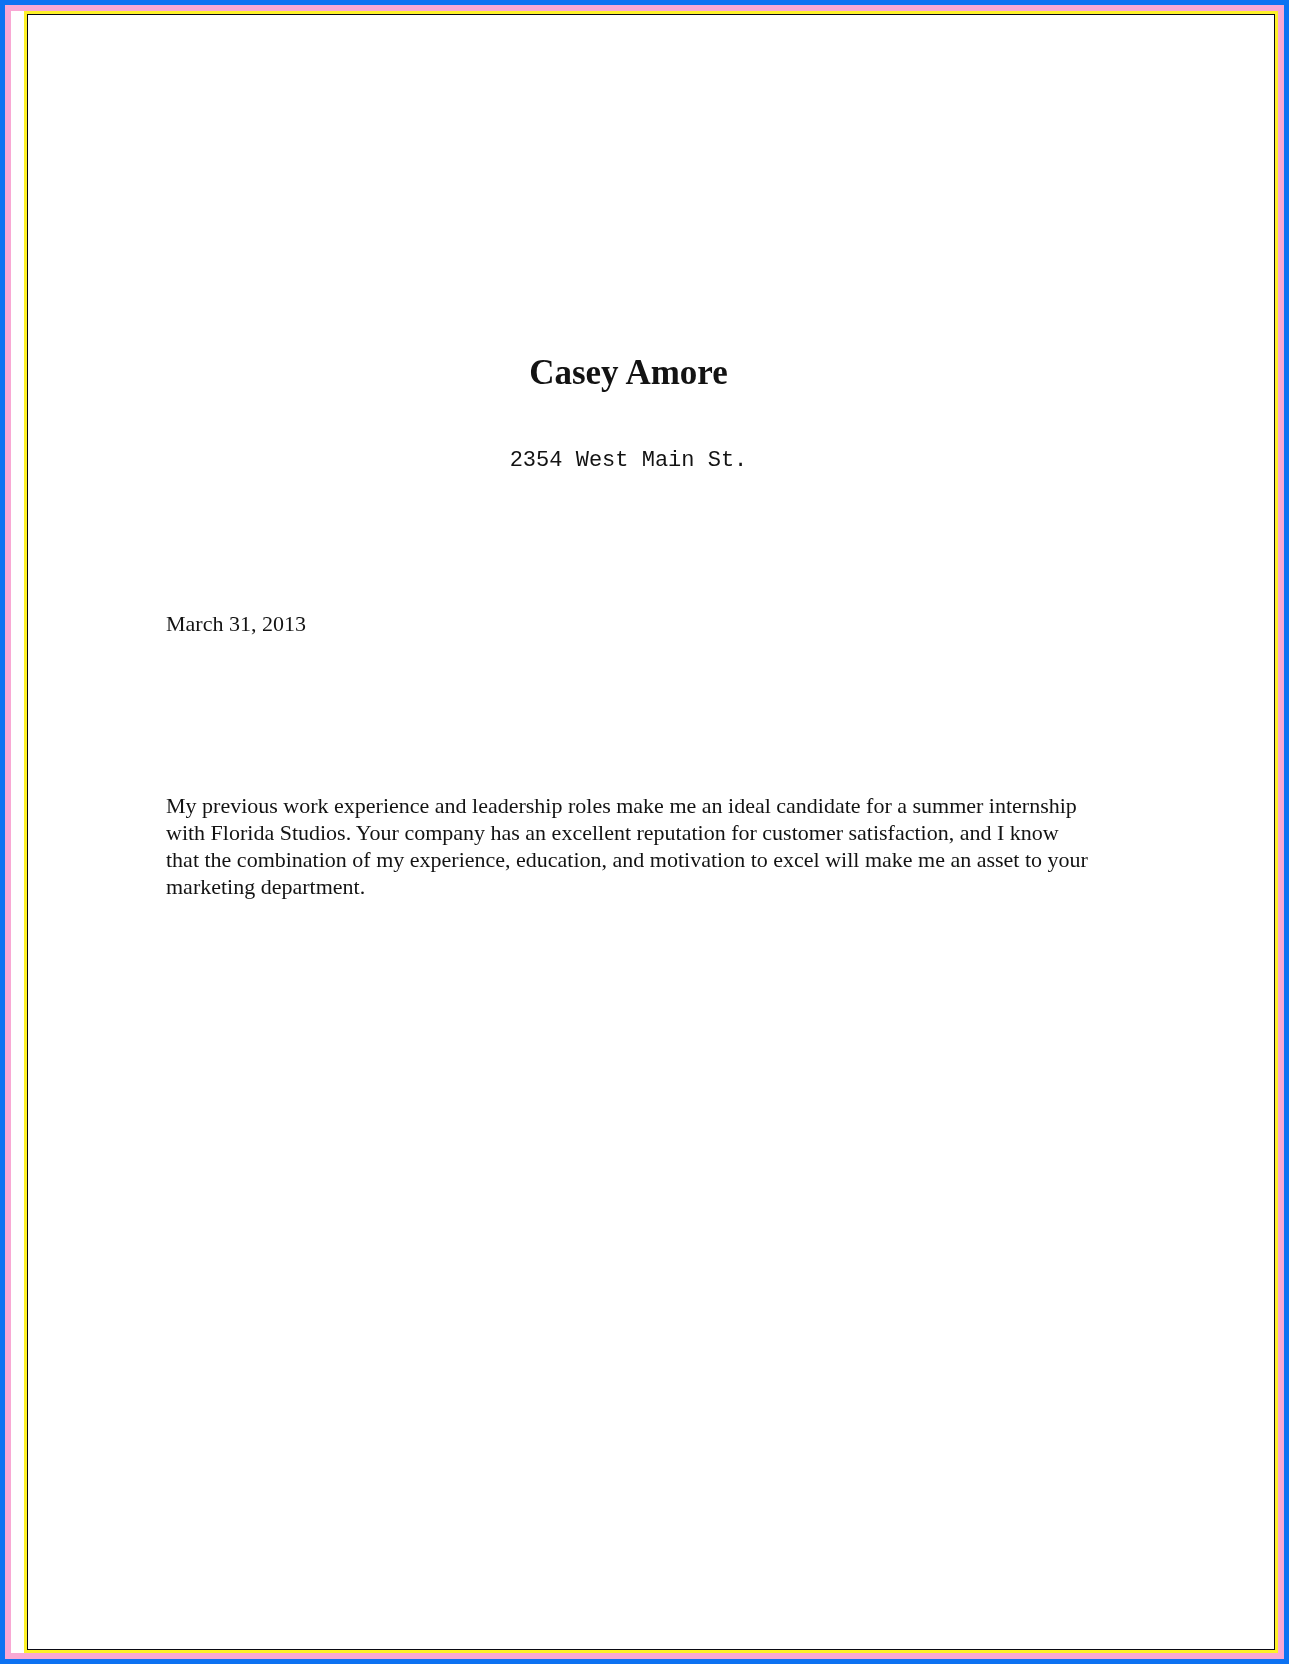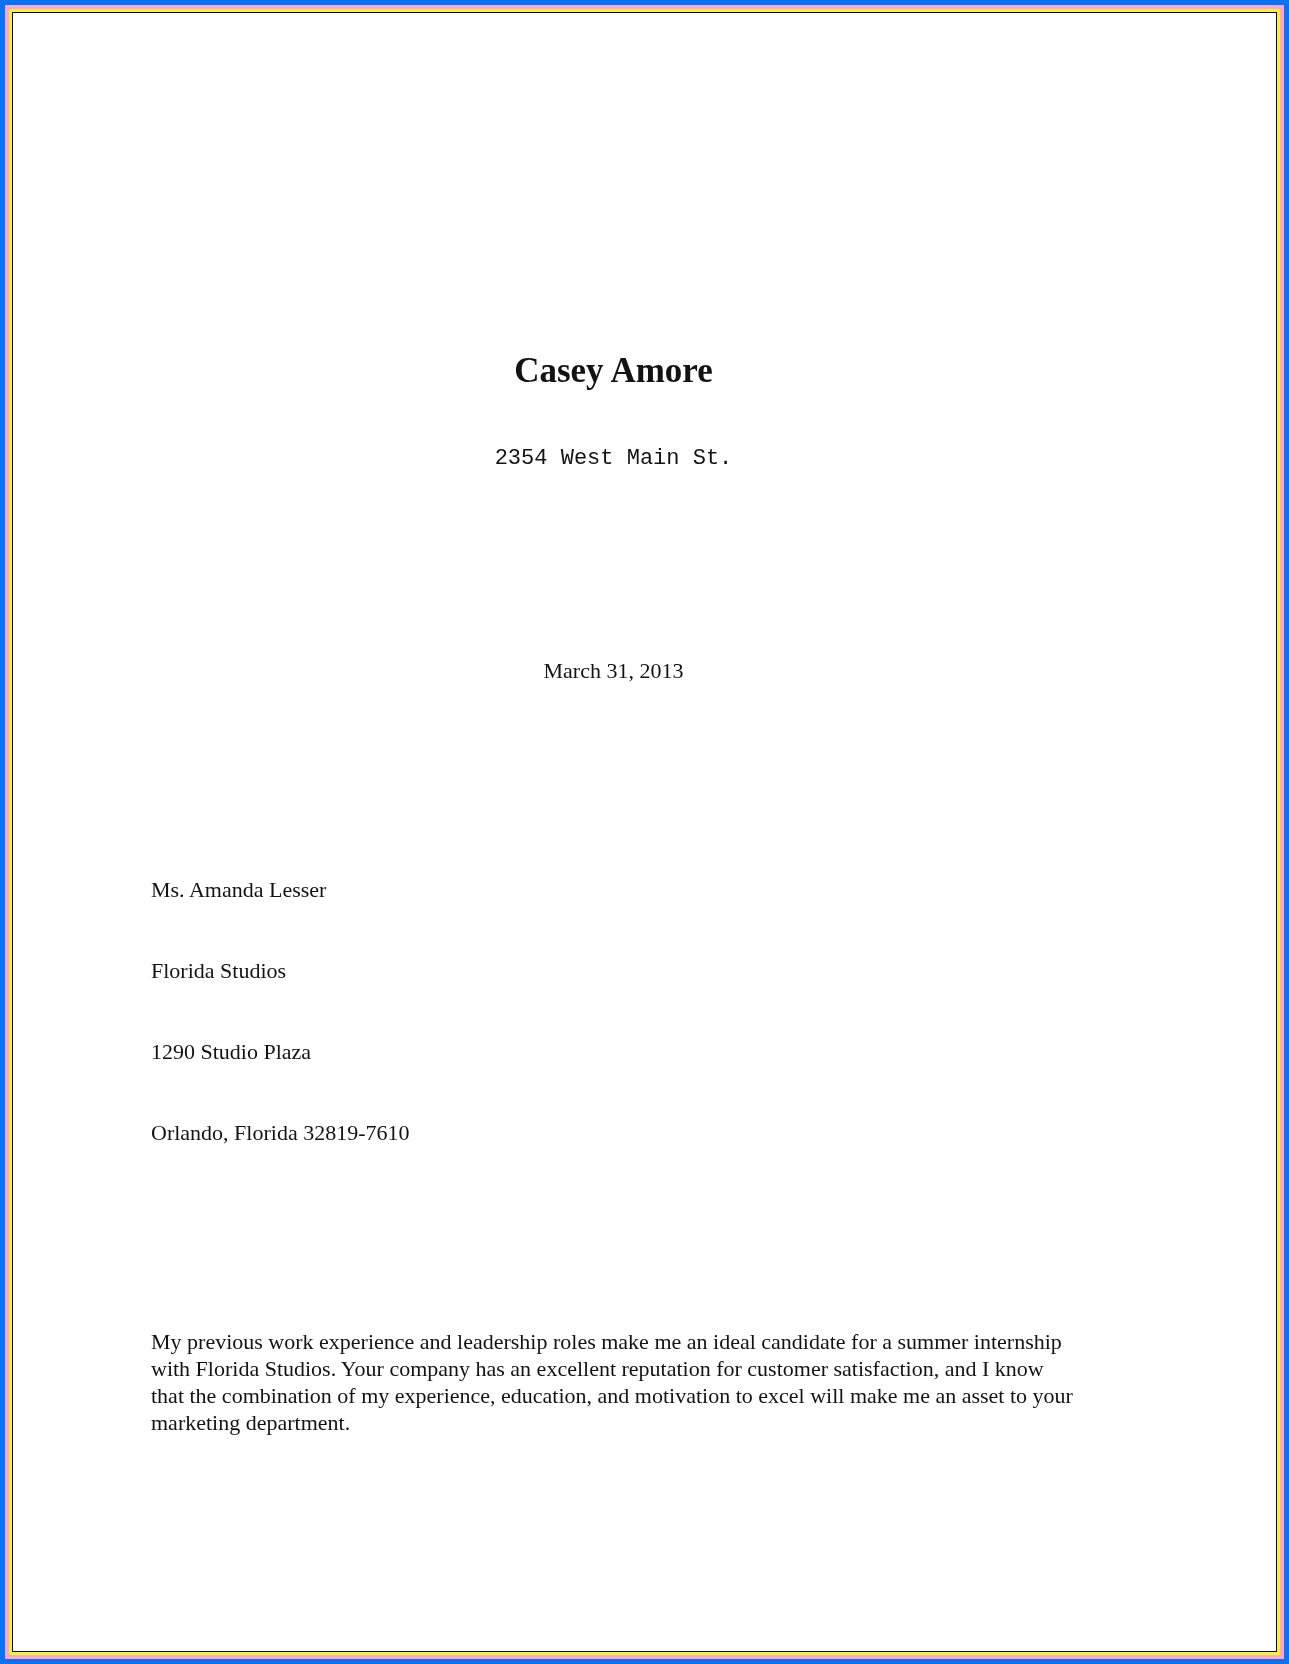--- a/index.html
+++ b/index.html
@@ -10,21 +10,22 @@
   .page-frame {
     box-sizing: border-box;
     width: 1289px;
     height: 1664px;
     border: 5px solid #0d72f2;
   }
   .frame-line-outer {
     box-sizing: border-box;
     width: 100%;
     height: 100%;
-    border: 4px solid #f9a8d4;
+    border: 6px solid #f9a8d4;
+    padding-left: 13px;
   }
   .frame-yellow {
     box-sizing: border-box;
     width: 100%;
     height: 100%;
     border: 3px solid #fdf128;
   }
   .frame-line-inner {
     box-sizing: border-box;
     width: 100%;
@@ -52,22 +53,20 @@
     font-weight: bold;
     line-height: 40px;
     margin: 0;
   }
   .letterhead-line {
     line-height: 28px;
     margin: 0;
     font-family: Liberation Mono, monospace;
   }
   .date-line {
-    margin-top: 49px;
-    text-align: center;
   }
   .recipient-block {
     margin-top: 57px;
   }
   .recipient-block div {
     line-height: 27px;
   }
   .salutation {
     margin-top: 52px;
   }
@@ -85,26 +84,20 @@
 
         <div class="letter">
 
           <div class="letterhead">
             <div class="letterhead-name">Casey Amore</div>
             <div class="letterhead-line">2354 West Main St.</div>
           </div>
 
           <div class="date-line">March 31, 2013</div>
 
-          <div class="recipient-block">
-            <div>Ms. Amanda Lesser</div>
-            <div>Florida Studios</div>
-            <div>1290 Studio Plaza</div>
-            <div>Orlando, Florida 32819-7610</div>
-          </div>
 
 
           <div class="paragraph">My previous work experience and leadership roles make me an ideal candidate for a summer internship with Florida Studios. Your company has an excellent reputation for customer satisfaction, and I know that the combination of my experience, education, and motivation to excel will make me an asset to your marketing department.</div>
 
           
 
           
 
           
 

